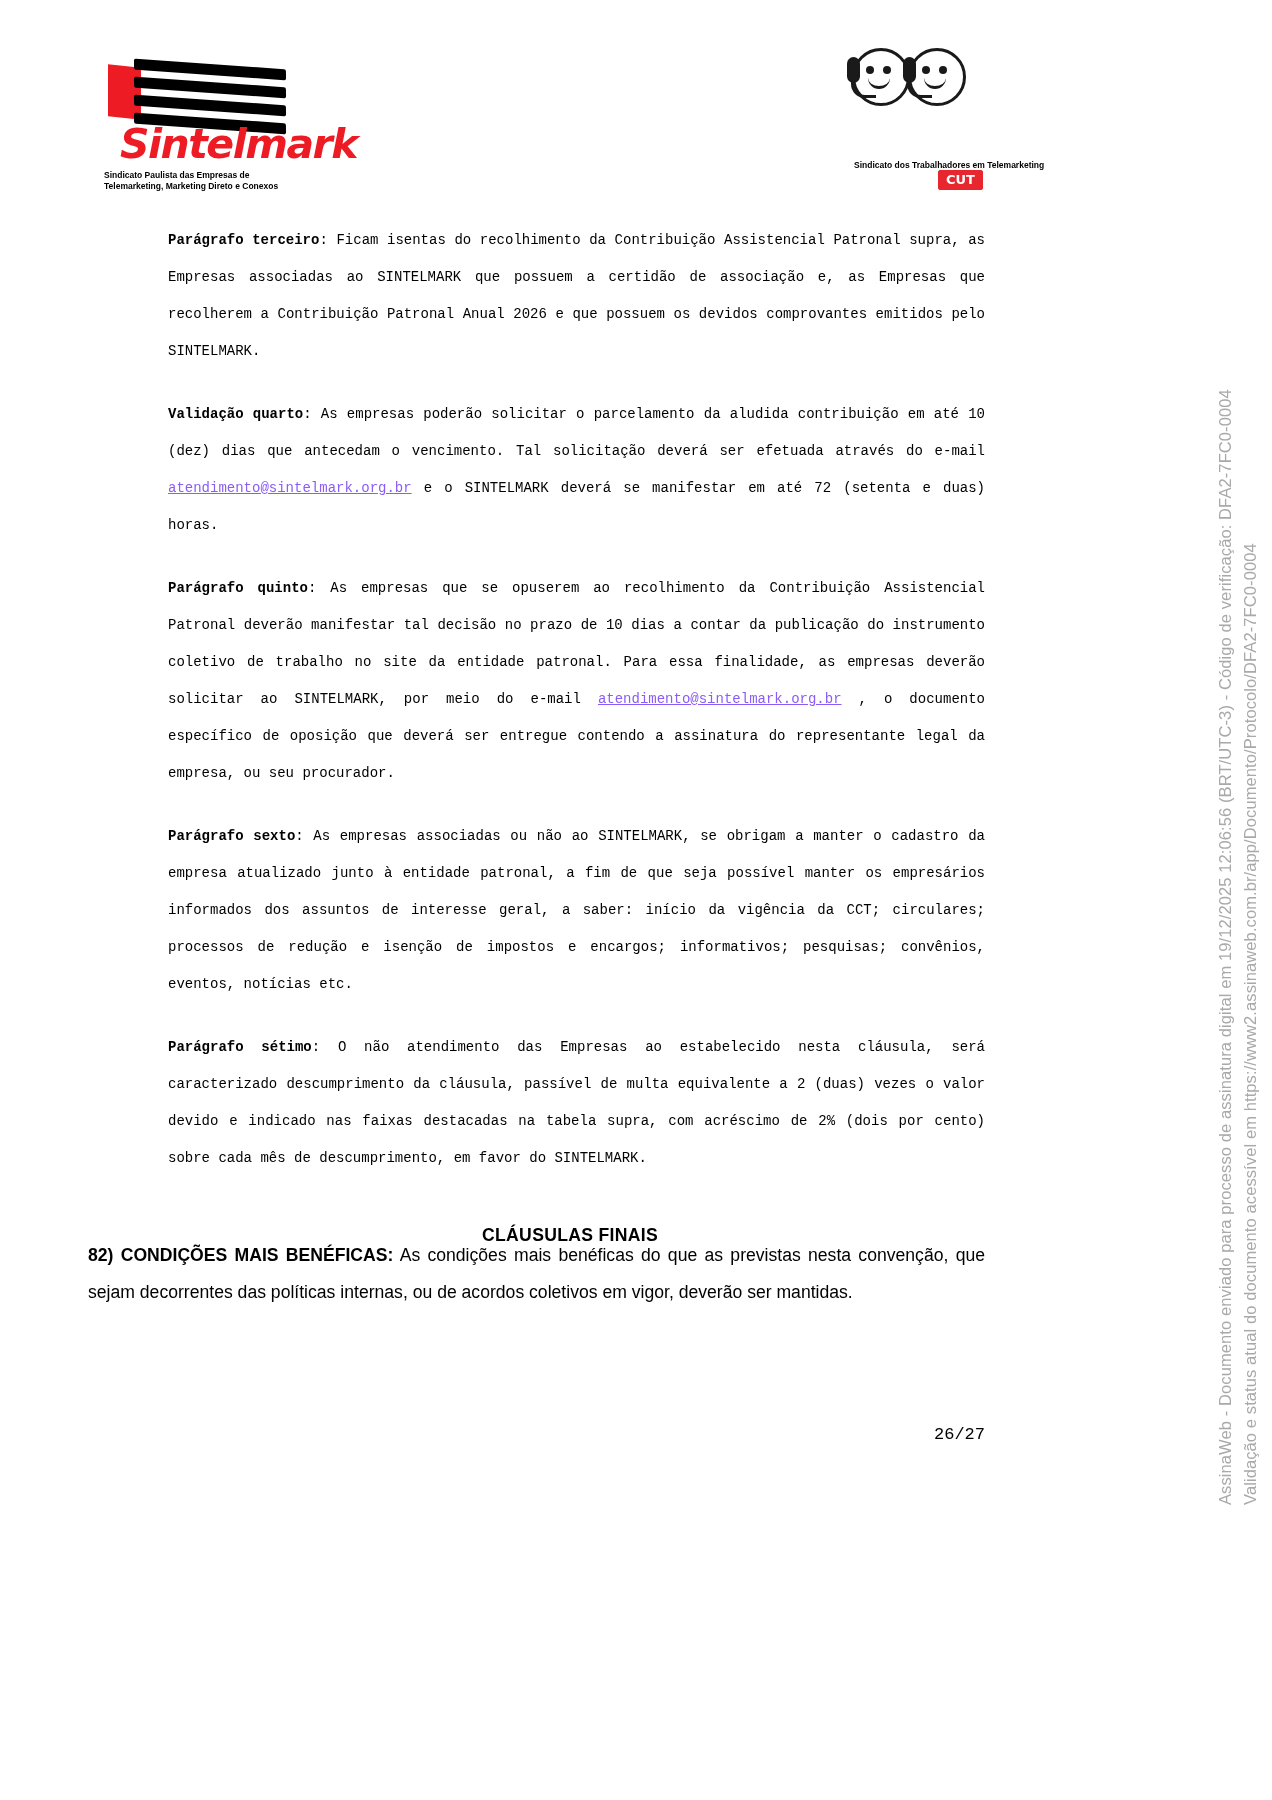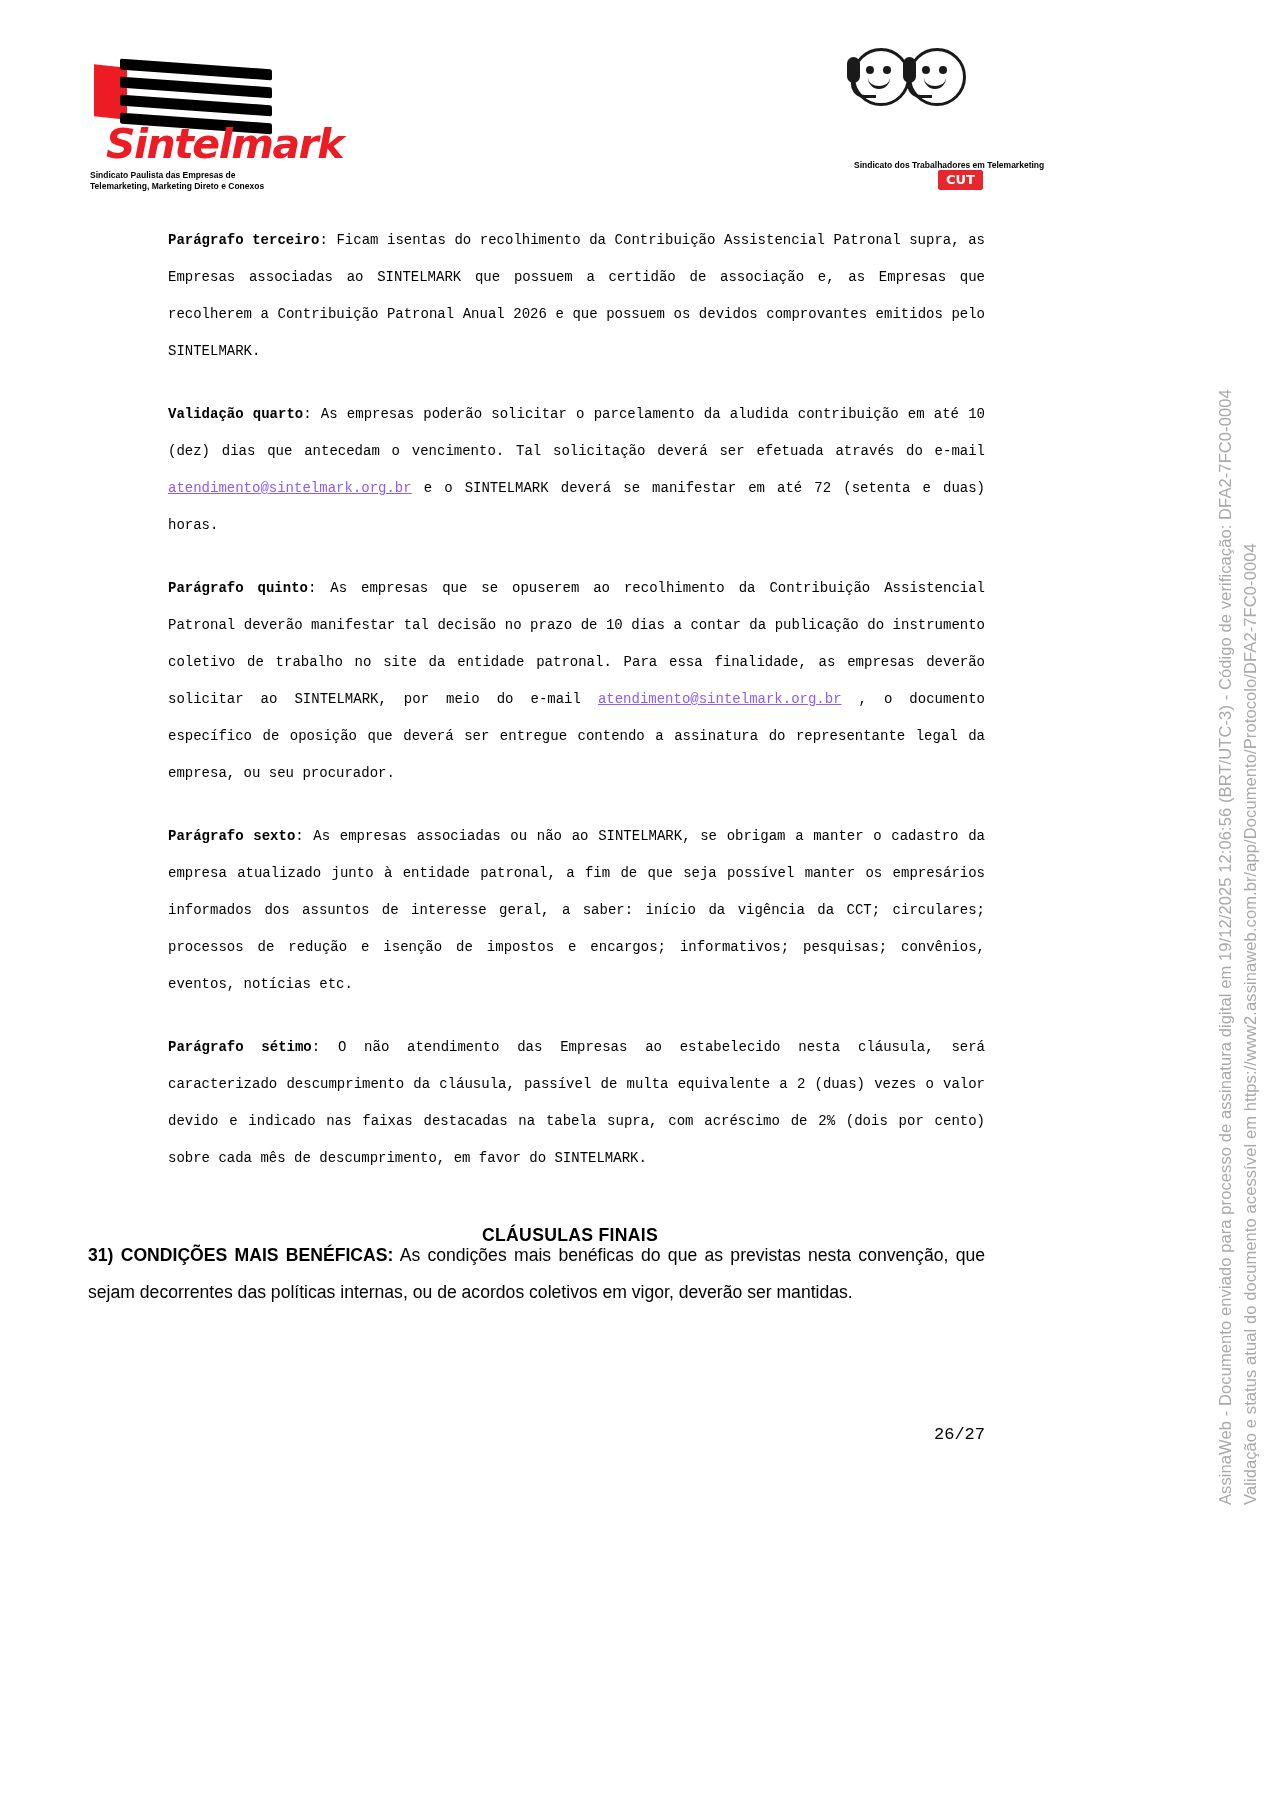--- a/index.html
+++ b/index.html
@@ -23,21 +23,21 @@
   .header {
     position: absolute;
     top: 0;
     left: 0;
     width: 1272px;
     height: 205px;
   }
 
   .logo-sintelmark {
     position: absolute;
-    left: 84px;
+    left: 98px;
     top: 58px;
     width: 260px;
     height: 140px;
   }
   .flag-wrap {
     position: absolute;
     left: 10px;
     top: 0px;
     width: 200px;
     height: 78px;
@@ -319,21 +319,21 @@
     <p class="para"><span class="b">Parágrafo quinto</span><span>: </span><span>As empresas que se opuserem ao recolhimento da Contribuição Assistencial Patronal deverão manifestar tal decisão no prazo de 10 dias a contar da publicação do instrumento coletivo de trabalho no site da entidade patronal. Para essa finalidade, as empresas deverão solicitar ao SINTELMARK, por meio do e-mail </span><span class="lnk">atendimento@sintelmark.org.br</span><span> , o documento específico de oposição que deverá ser entregue contendo a assinatura do representante legal da empresa, ou seu procurador.</span></p>
 
     <p class="para"><span class="b">Parágrafo sexto</span><span>: </span><span>As empresas associadas ou não ao SINTELMARK, se obrigam a manter o cadastro da empresa atualizado junto à entidade patronal, a fim de que seja possível manter os empresários informados dos assuntos de interesse geral, a saber: início da vigência da CCT; circulares; processos de redução e isenção de impostos e encargos; informativos; pesquisas; convênios, eventos, notícias etc.</span></p>
 
     <p class="para"><span class="b">Parágrafo sétimo</span><span>: </span><span>O não atendimento das Empresas ao estabelecido nesta cláusula, será caracterizado descumprimento da cláusula, passível de multa equivalente a 2 (duas) vezes o valor devido e indicado nas faixas destacadas na tabela supra, com acréscimo de 2% (dois por cento) sobre cada mês de descumprimento, em favor do SINTELMARK.</span></p>
 
     <div class="section-title">CLÁUSULAS FINAIS</div>
   </div>
 
   <div class="final-block">
-    <p><span class="b">31) CONDIÇÕES MAIS BENÉFICAS:</span><span> As condições mais benéficas do que as previstas nesta convenção, que sejam decorrentes das políticas internas, ou de acordos coletivos em vigor, deverão ser mantidas.</span></p>
+    <p><span class="b">82) CONDIÇÕES MAIS BENÉFICAS:</span><span> As condições mais benéficas do que as previstas nesta convenção, que sejam decorrentes das políticas internas, ou de acordos coletivos em vigor, deverão ser mantidas.</span></p>
   </div>
 
   <div class="page-number">26/27</div>
 
   <div class="vstamp">
     <div class="vstamp-inner vline1">AssinaWeb - Documento enviado para processo de assinatura digital em 19/12/2025 12:06:56 (BRT/UTC-3) - Código de verificação: DFA2-7FC0-0004</div>
     <div class="vstamp-inner vline2">Validação e status atual do documento acessível em  https://www2.assinaweb.com.br/app/Documento/Protocolo/DFA2-7FC0-0004</div>
   </div>
 
 </div>

